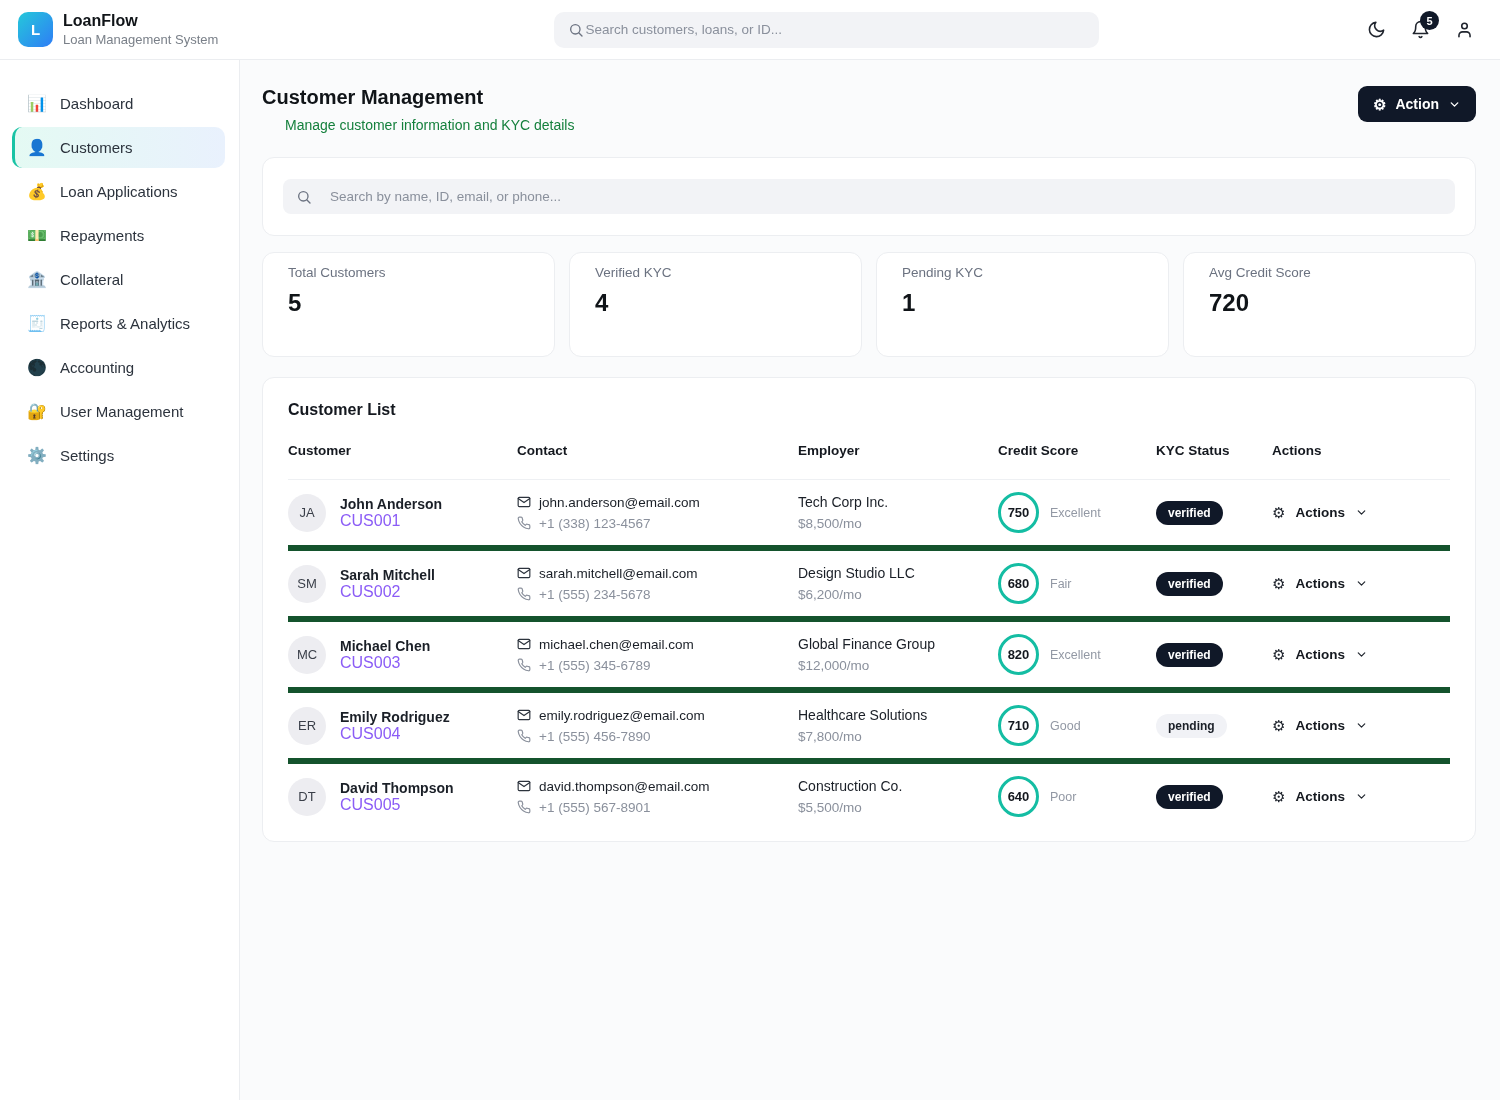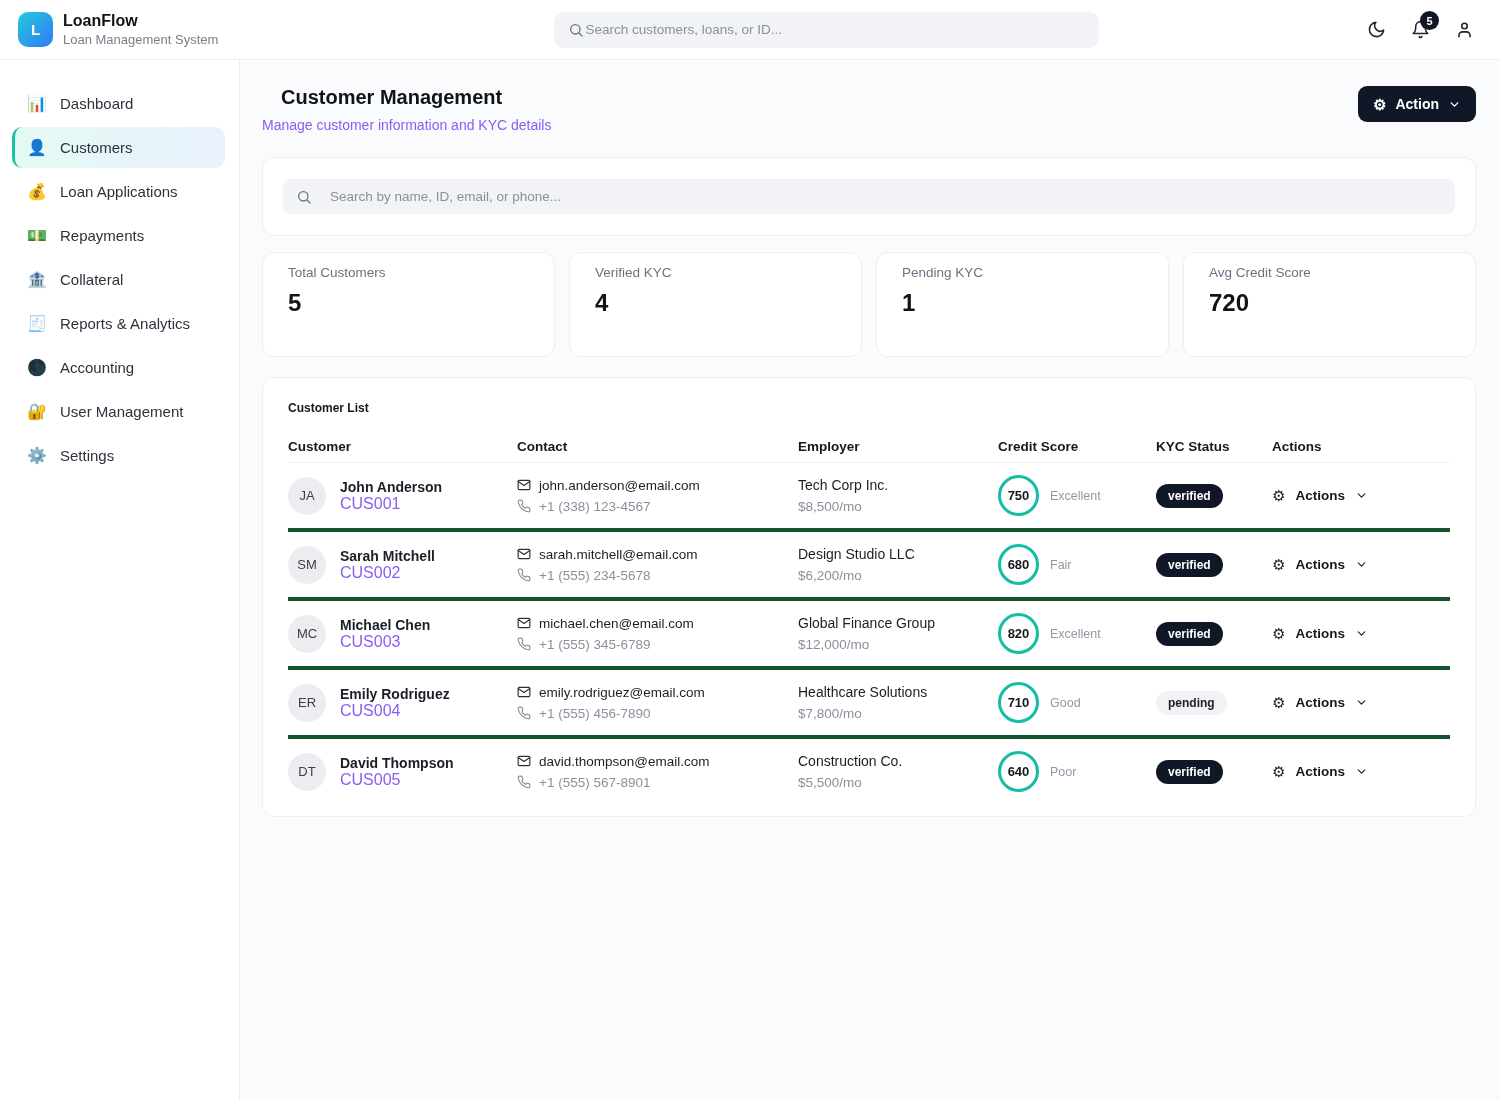--- a/index.html
+++ b/index.html
@@ -60,22 +60,22 @@
   }
   .nav-item.active {
     background:linear-gradient(90deg,#e4faf3 0%,#e9f1fd 100%);
     border-left:3px solid #19c3a5;
   }
   .nav-icon { font-size:16px; width:20px; text-align:center; }
 
   
   .main { flex:1; padding:26px 24px 0 22px; }
   .page-head { display:flex; justify-content:space-between; align-items:flex-start; }
-  .page-title { font-size:20px; font-weight:bold; color:#101418;margin-left:19px; }
-  .page-sub { font-size:14px; color:#8b5cf6; margin-top:8px; }
+  .page-title { font-size:20px; font-weight:bold; color:#101418; }
+  .page-sub { font-size:14px; color:#15803d; margin-top:8px;margin-left:23px; }
   .action-btn {
     display:flex; align-items:center; gap:9px;
     background:#101828; color:#fff; border:none; border-radius:9px;
     padding:10px 15px; font-size:14px; font-weight:bold; cursor:pointer;
     font-family:"Liberation Sans", sans-serif;
   }
   .action-btn .gear { font-size:15px; line-height:1; }
 
   .card {
     background:#fff; border:1px solid #eceef1; border-radius:12px;
@@ -91,26 +91,26 @@
     font-size:13.5px; color:#3c4350;
   }
   .big-search input::placeholder { color:#8a909c; }
 
   .stats { display:grid; grid-template-columns:repeat(4,1fr); gap:14px; margin-top:16px; }
   .stat-card { padding:12px 25px; height:105px; }
   .stat-label { font-size:13.5px; color:#6b7280; }
   .stat-value { font-size:24px; font-weight:bold; color:#101418; margin-top:9px; }
 
   .list-card { margin-top:20px; padding:23px 25px 12px 25px; }
-  .list-title { font-size:12px; font-weight:bold; color:#14181f; }
+  .list-title { font-size:16px; font-weight:bold; color:#14181f; }
 
   .tgrid { display:grid; grid-template-columns:229px 281px 200px 158px 116px 1fr; align-items:center; }
-  .thead { margin-top:24px; padding-bottom:8px; border-bottom:1px solid #eef0f3; }
+  .thead { margin-top:24px; padding-bottom:21px; border-bottom:1px solid #eef0f3; }
   .thead span { font-size:13.5px; font-weight:bold; color:#14181f; }
-  .trow { padding:12px 0; border-bottom:4px solid #14532d; min-height:61px; }
+  .trow { padding:12px 0; border-bottom:6px solid #14532d; min-height:61px; }
   .trow:last-child { border-bottom:none; }
 
   .cust-cell { display:flex; align-items:center; gap:14px; }
   .avatar {
     width:38px; height:38px; border-radius:50%; background:#ededf1; flex-shrink:0;
     display:flex; align-items:center; justify-content:center;
     font-size:13px; color:#3a3f49;
   }
   .cust-name { font-size:14px; font-weight:bold; color:#1a1f27; }
   .cust-id { font-size:16px; color:#8b5cf6; margin-top:0; }

